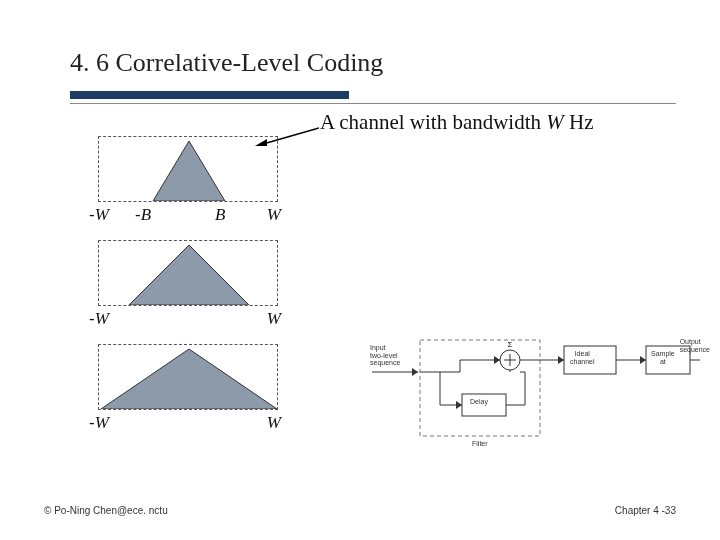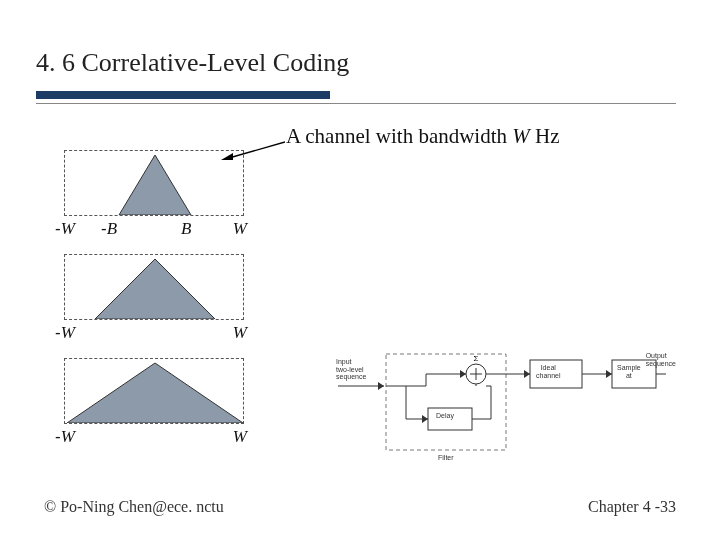--- a/index.html
+++ b/index.html
@@ -8,40 +8,40 @@
     height: 540px;
     background: #ffffff;
     font-family: "Times New Roman", Times, serif;
     position: relative;
     overflow: hidden;
   }
   .slide {
     position: relative;
     width: 100%;
     height: 100%;
-    padding: 48px 44px 30px 36px;
+    padding: 48px 44px 30px 70px;
   }
   .title {
     font-size: 26px;
     color: #222;
     margin-bottom: 8px;
   }
   .rule-thick {
     height: 8px;
     background: #1c3c66;
     width: 46%;
     display: inline-block;
   }
   .rule-thin-wrap {
     border-bottom: 1px solid #888;
     margin-top: -1px;
   }
   .content {
     position: relative;
-    margin-top: 14px;
+    margin-top: 0;
     height: 380px;
   }
 
   .annotation {
     position: absolute;
     top: 6px;
     left: 250px;
     font-size: 21px;
     color: #111;
   }
@@ -97,22 +97,22 @@
     font-family: Arial, sans-serif;
     font-size: 7px;
     color: #333;
   }
 
   .footer {
     position: absolute;
     bottom: 24px;
     left: 44px;
     right: 44px;
-    font-family: Liberation Serif, serif;
-    font-size: 16px;
+    font-family: Liberation Sans, sans-serif;
+    font-size: 10px;
     color: #333;
     display: flex;
     justify-content: space-between;
     align-items: center;
   }
 </style>
 </head>
 <body>
 
 <div class="slide">

